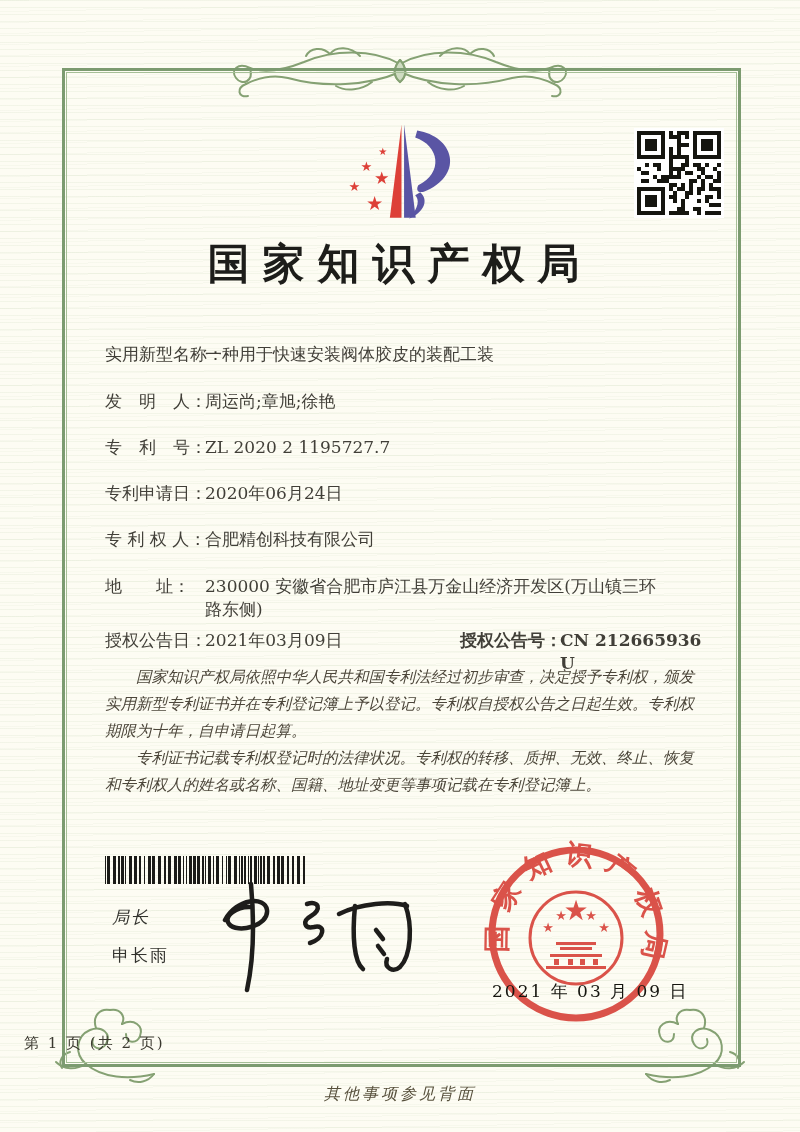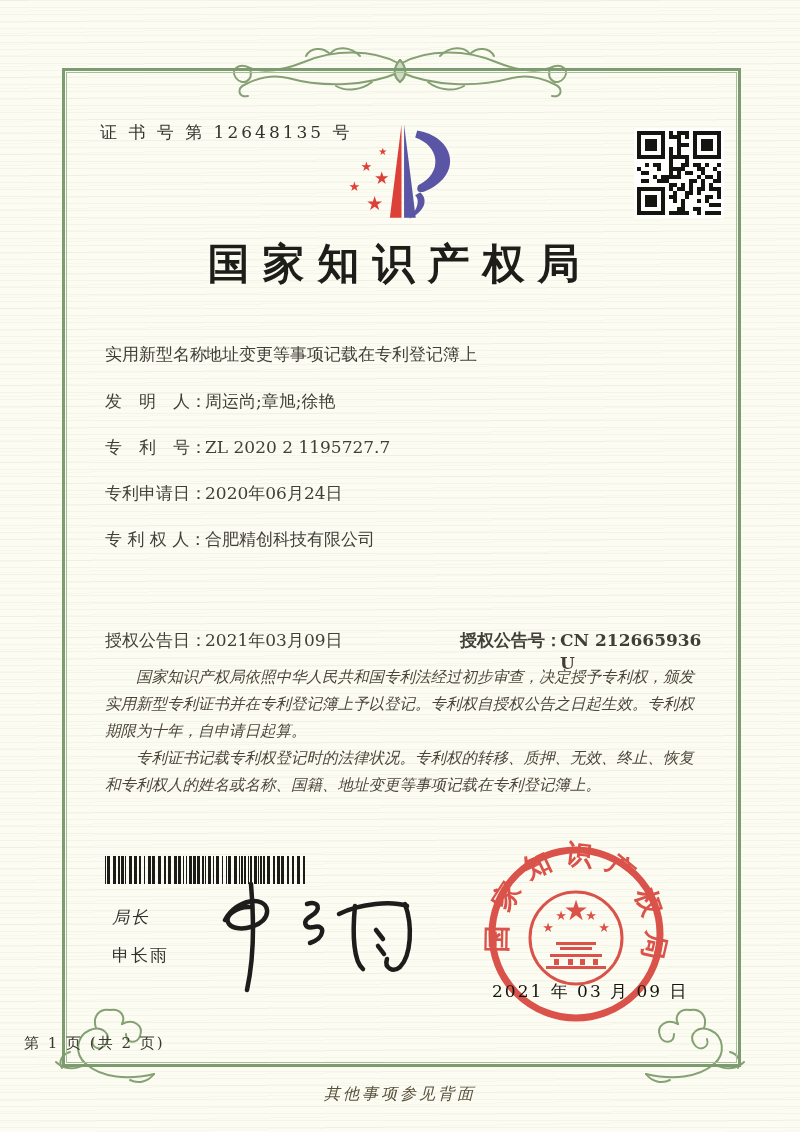--- a/index.html
+++ b/index.html
@@ -81,21 +81,20 @@
       <path d="M86,20 c12,-6 22,2 18,12 c-3,8 -14,8 -14,-2"></path>
       <path d="M118,70 c-6,8 -16,10 -24,6"></path>
       <path d="M34,48 c-8,2 -12,10 -8,16"></path>
     </g>
   </svg>
 
   <div class="frame">
     <div class="inner"></div>
   </div>
 
-  <div class="cert-no">证 书 号 第 12648135 号</div>
 
   <svg class="logo" viewBox="0 0 140 120">
     <g fill="#dd4038" font-family="'DejaVu Sans',sans-serif">
       <text x="52" y="44" font-size="10" text-anchor="middle">★</text>
       <text x="36" y="60" font-size="13" text-anchor="middle">★</text>
       <text x="51" y="73" font-size="17" text-anchor="middle">★</text>
       <text x="24" y="80" font-size="13" text-anchor="middle">★</text>
       <text x="44" y="98" font-size="19" text-anchor="middle">★</text>
     </g>
     <path d="M70.5,14 L59,106 L70.5,106 Z" fill="#dd4038"></path>
@@ -233,37 +232,41 @@
         <rect x="0" y="56" width="28" height="28" fill="#15150f"></rect>
         <rect x="4" y="60" width="20" height="20" fill="#fff"></rect>
         <rect x="8" y="64" width="12" height="12" fill="#15150f"></rect>
       </svg>
   </div>
 
   <div class="title">国家知识产权局</div>
 
   <div class="row" style="top:343px">
     <span class="lbl">实用新型名称：</span>
-    <span class="val">地址变更等事项记载在专利登记簿上</span>
+    <span class="val">一种用于快速安装阀体胶皮的装配工装</span>
   </div>
   <div class="row" style="top:390px">
     <span class="lbl">发　明　人：</span>
     <span class="val">周运尚;章旭;徐艳</span>
   </div>
   <div class="row" style="top:436px">
     <span class="lbl">专　利　号：</span>
     <span class="val">ZL 2020 2 1195727.7</span>
   </div>
   <div class="row" style="top:482px">
     <span class="lbl">专利申请日：</span>
     <span class="val">2020年06月24日</span>
   </div>
   <div class="row" style="top:528px">
     <span class="lbl">专 利 权 人：</span>
     <span class="val">合肥精创科技有限公司</span>
+  </div>
+  <div class="row" style="top:575px">
+    <span class="lbl">地　　址：</span>
+    <span class="val addr">230000 安徽省合肥市庐江县万金山经济开发区(万山镇三环路东侧)</span>
   </div>
   <div class="row" style="top:629px;width:600px">
     <span class="lbl">授权公告日：</span>
     <span class="val">2021年03月09日</span>
     <span class="grant2">
       <span class="lbl">授权公告号：</span>
       <span class="val">CN 212665936 U</span>
     </span>
   </div>
 

